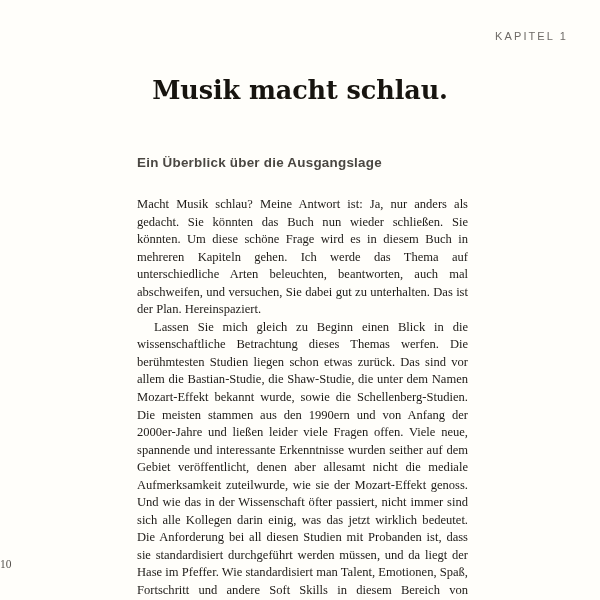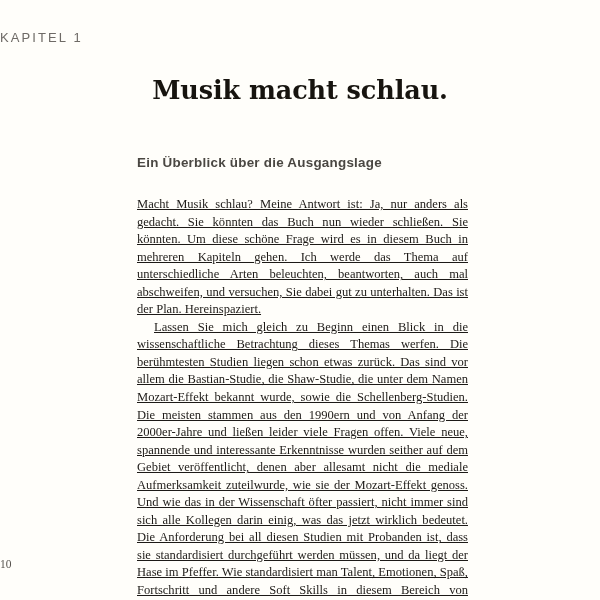--- a/index.html
+++ b/index.html
@@ -21,23 +21,23 @@
     height: 600px;
     box-sizing: border-box;
   }
 
   
   .chapter-label {
     position: absolute;
     top: 30px;
     left: 0;
     width: 568px;
-    text-align: left;
+    text-align: right;
     font-family: "Liberation Sans", sans-serif;
-    font-size: 13px;
+    font-size: 11px;
     font-weight: 400;
     letter-spacing: 2.1px;
     color: #6e6a66;
   }
 
   
   .title {
     position: absolute;
     top: 57px;
     left: 0;
@@ -76,21 +76,20 @@
     width: 331px;
     font-family: "Liberation Serif", serif;
     font-size: 12.55px;
     line-height: 17.55px;
     text-align: justify;
     color: #1d1a17;
     hyphens: manual;
   }
   .body-text p {
     margin: 0;
-    text-decoration: underline;
   }
   .body-text p.indented {
     text-indent: 17px;
   }
 
   
   .folio {
     position: absolute;
     top: 558px;
     left: 0;

